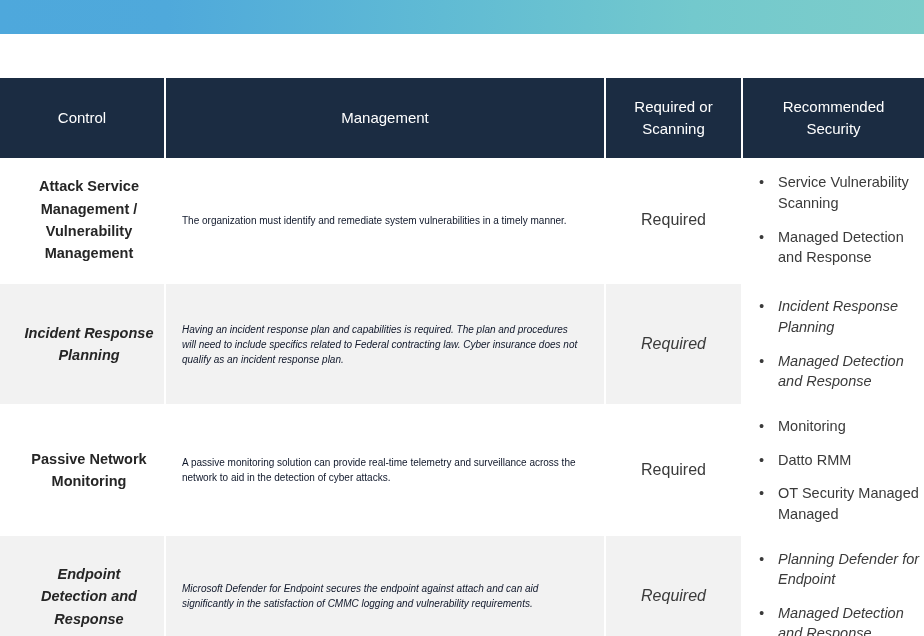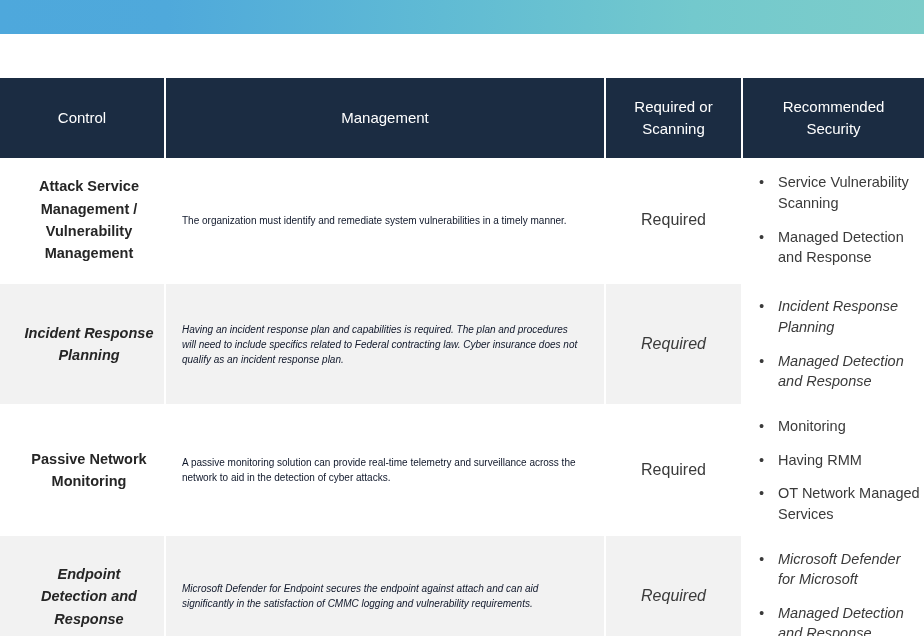--- a/index.html
+++ b/index.html
@@ -177,30 +177,30 @@
           </ul>
         </td>
       </tr>
       <tr class="plain row-2">
         <td class="control">Passive Network Monitoring</td>
         <td class="description">A passive monitoring solution can provide real-time telemetry and surveillance across the network to aid in the detection of cyber attacks.</td>
         <td class="required">Required</td>
         <td class="solutions">
           <ul>
             <li><span class="bullet">•</span><span>Monitoring</span></li>
-            <li><span class="bullet">•</span><span>Having RMM</span></li>
-            <li><span class="bullet">•</span><span>OT Network Managed Services</span></li>
+            <li><span class="bullet">•</span><span>Datto RMM</span></li>
+            <li><span class="bullet">•</span><span>OT Security Managed Managed</span></li>
           </ul>
         </td>
       </tr>
       <tr class="shade row-3">
         <td class="control">Endpoint Detection and Response</td>
         <td class="description">Microsoft Defender for Endpoint secures the endpoint against attach and can aid significantly in the satisfaction of CMMC logging and vulnerability requirements.</td>
         <td class="required">Required</td>
         <td class="solutions">
           <ul>
-            <li><span class="bullet">•</span><span>Microsoft Defender for Microsoft</span></li>
+            <li><span class="bullet">•</span><span>Planning Defender for Endpoint</span></li>
             <li><span class="bullet">•</span><span>Managed Detection and Response</span></li>
           </ul>
         </td>
       </tr>
     </tbody>
 </table>
 
 </body></html>

